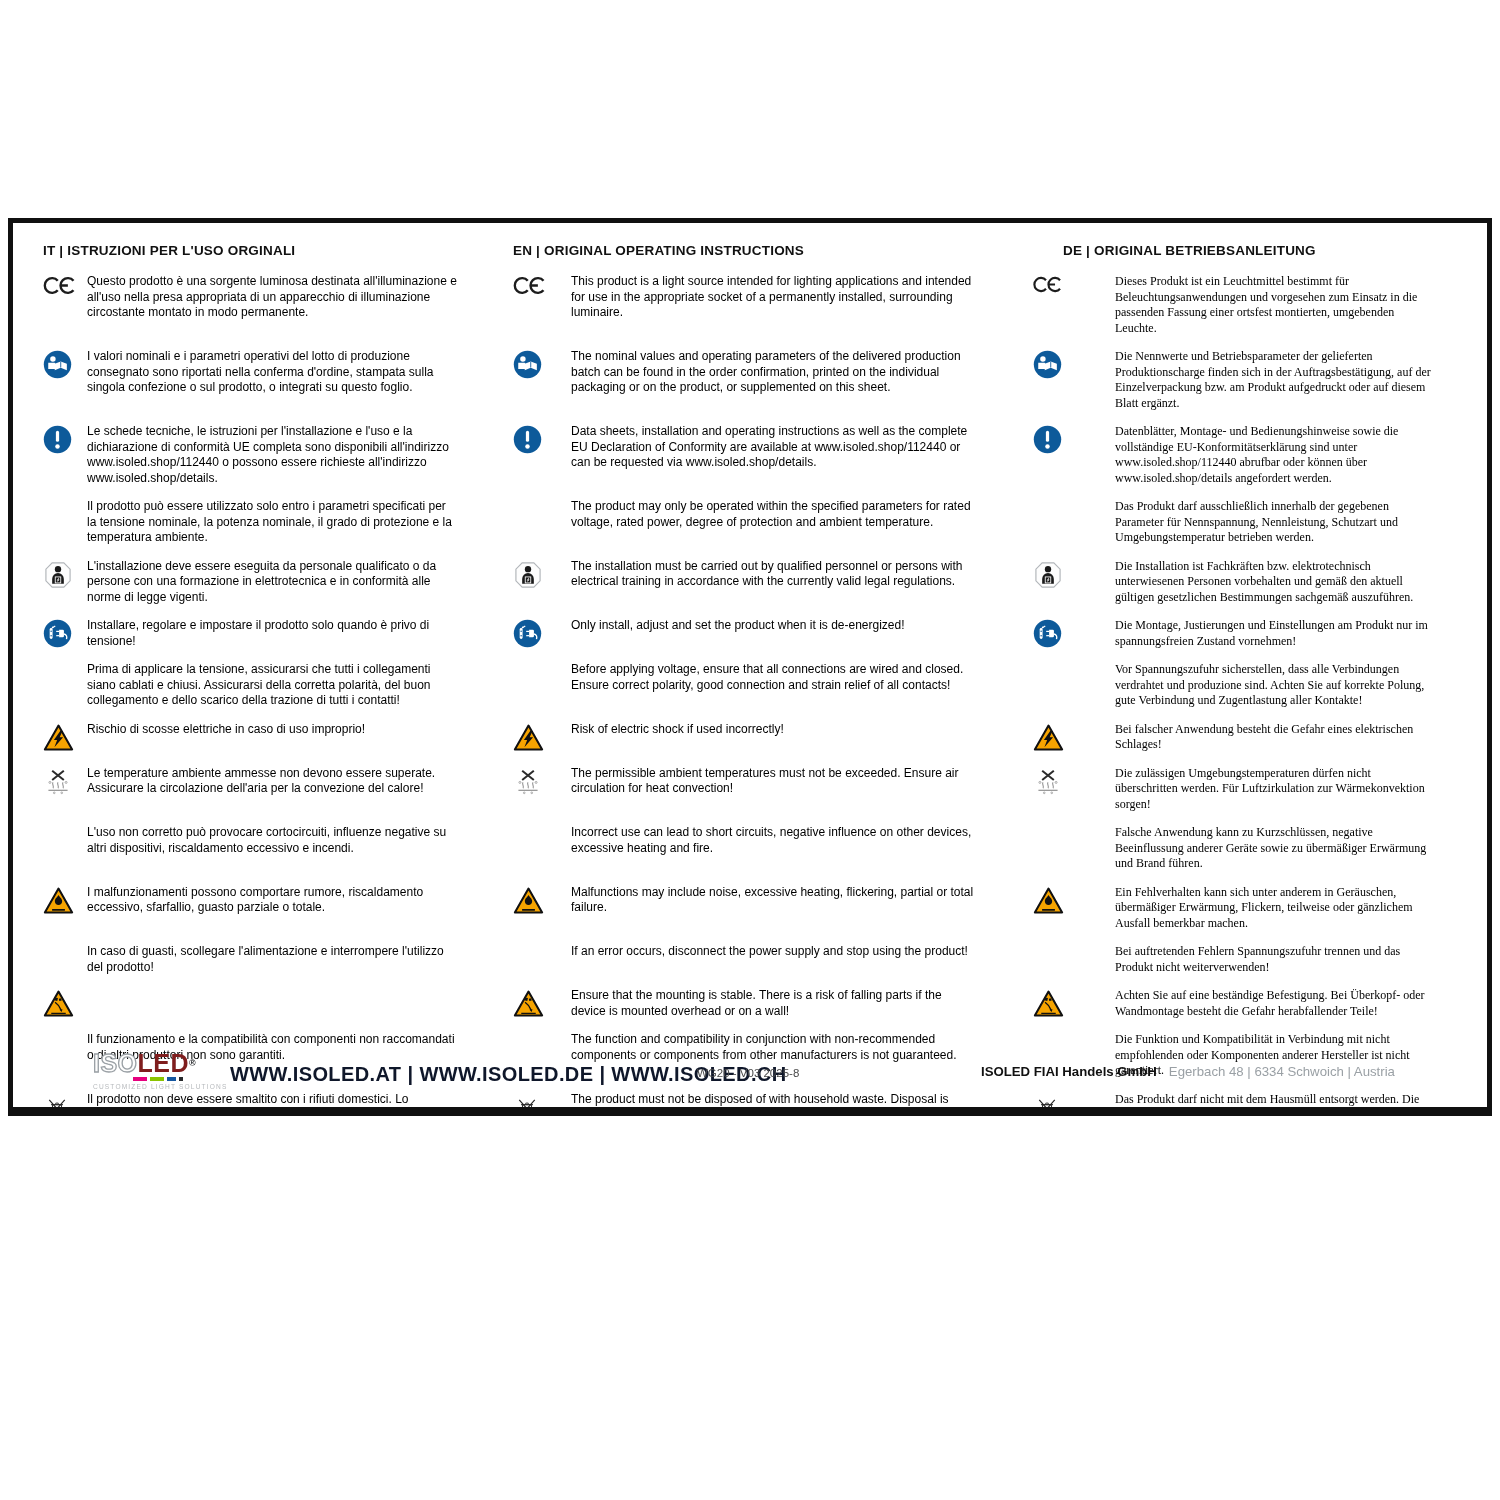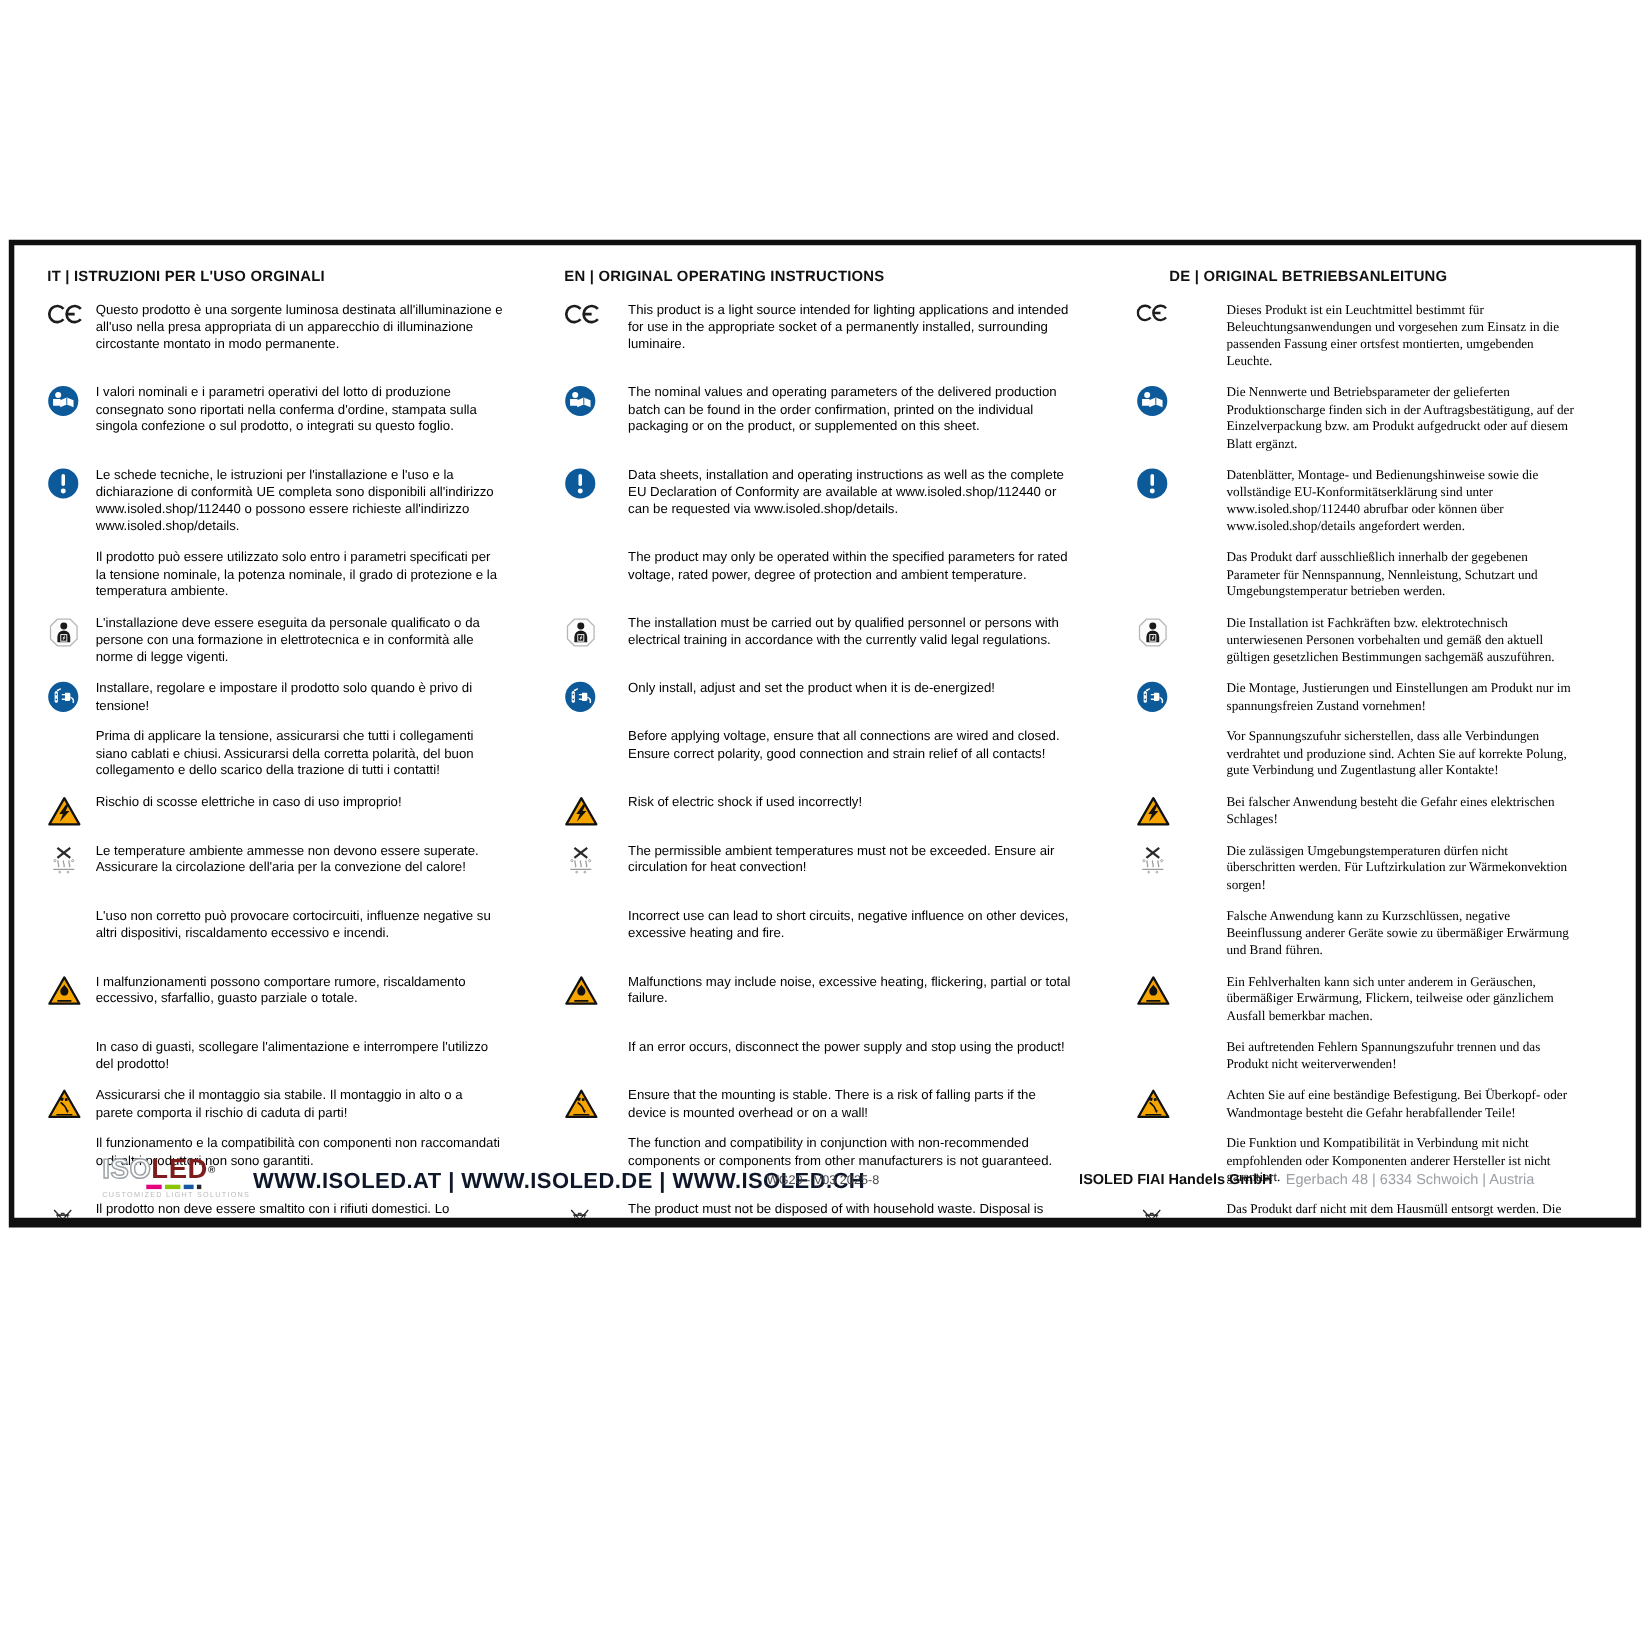--- a/index.html
+++ b/index.html
@@ -379,21 +379,20 @@
       <span class="ic"></span>
       <p>Bei auftretenden Fehlern Spannungszufuhr trennen und das Produkt nicht weiterverwenden!</p>
     </div>
 
     <div class="cell c1">
       <span class="ic">
           <svg width="31" height="29" viewBox="0 0 36 34">
             <use href="#sym-falling"></use>
           </svg>
         </span>
-      <p>Assicurarsi che il montaggio sia stabile. Il montaggio in alto o a parete comporta il rischio di caduta di parti!</p>
     </div>
     <div class="cell c2">
       <span class="ic">
           <svg width="31" height="29" viewBox="0 0 36 34">
             <use href="#sym-falling"></use>
           </svg>
         </span>
       <p>Ensure that the mounting is stable. There is a risk of falling parts if the device is mounted overhead or on a wall!</p>
     </div>
     <div class="cell c3">

